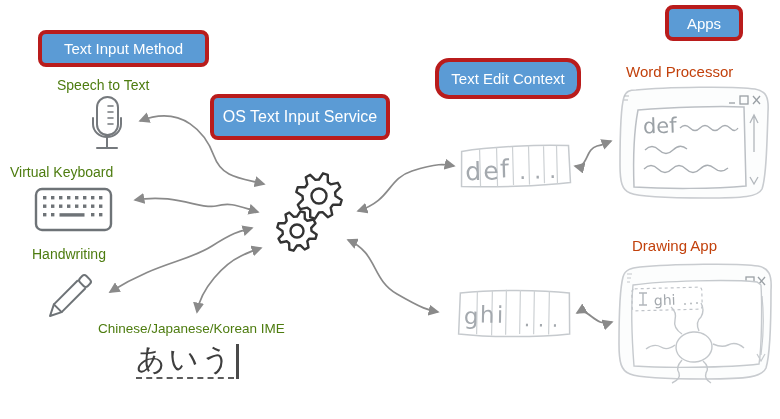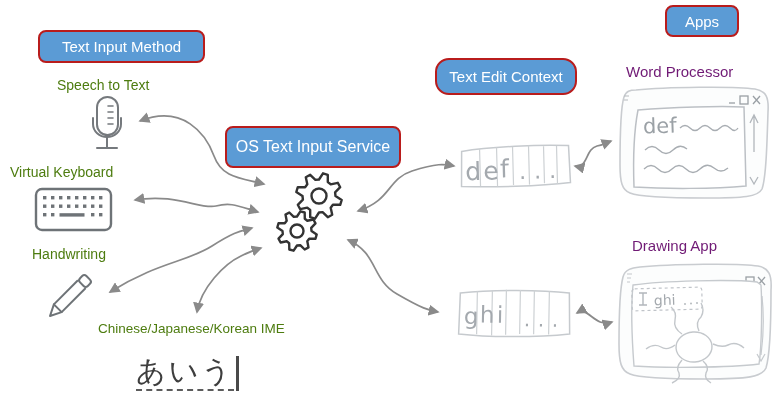--- a/index.html
+++ b/index.html
@@ -1,24 +1,24 @@
 <!DOCTYPE html>
 <html><head>
 <meta charset="utf-8">
 <style>
   html,body{margin:0;padding:0;background:#fff;}
   #canvas{position:relative;width:780px;height:419px;background:#ffffff;overflow:hidden;
           font-family:"Liberation Sans",sans-serif;}
   #sketch{position:absolute;left:0;top:0;z-index:0;}
   .badge{position:absolute;z-index:2;display:flex;align-items:center;justify-content:center;
-         background:#5B9BD5;color:#fff;border-radius:8px;border:2px solid #b91c1c;
+         background:#5B9BD5;color:#fff;border-radius:8px;border:4px solid #b91c1c;
          font-size:15px;}
   .lbl{position:absolute;z-index:2;color:#4d7c0f;font-size:14px;white-space:nowrap;}
-  .apps-lbl{font-size:15px;color:#701a75;}
-  #ime-comp{position:absolute;left:136px;top:356px;z-index:2;display:flex;align-items:flex-end;}
+  .apps-lbl{font-size:15px;color:#c2410c;}
+  #ime-comp{position:absolute;left:136px;top:344px;z-index:2;display:flex;align-items:flex-end;}
   #ime-text{font-size:29px;color:#3e3e3e;letter-spacing:3px;line-height:1.1;
             border-bottom:2px dashed #5c5c5c;padding-bottom:1px;}
   #ime-caret{display:inline-block;width:2.5px;height:35px;background:#4a4a4a;margin-left:2px;}
   svg text.hand{font-family:"DejaVu Sans",sans-serif;fill:#a4a9ae;}
   svg text.hand2{font-family:"DejaVu Sans",sans-serif;fill:#9ba1a6;}
 </style>
 </head>
 <body>
 
 <div id="canvas">
@@ -156,21 +156,21 @@
         <path d="M699,331 q-4,-9 2,-14 q4,-7 0,-14"></path>
         <path d="M682,334 q-9,-6 -7,-14 q2,-8 -4,-13"></path>
         <path d="M682,360 q-7,8 -3,13 q2,6 -7,10"></path>
         <path d="M703,361 q7,6 3,12 q-2,6 5,10"></path>
       </g>
       <path d="M762,296 C764,315 763,340 761,355 M757,354 L761,361 L765,354" stroke="#c6cace" stroke-width="1.2" fill="none"></path>
     </g>
   </svg>
 
   <div class="badge" style="left:22px;top:30px;width:163px;height:29px;margin-left:16px;">Text Input Method</div>
-  <div class="badge" style="left:225px;top:94px;width:172px;height:38px;font-size:16px;margin-top:32px;">OS Text Input Service</div>
+  <div class="badge" style="left:210px;top:94px;width:172px;height:38px;font-size:16px;">OS Text Input Service</div>
   <div class="badge" style="left:435px;top:58px;width:138px;height:33px;border-radius:14px;">Text Edit Context</div>
   <div class="badge" style="left:665px;top:5px;width:70px;height:28px;">Apps</div>
 
   <div class="lbl" style="left:57px;top:77px;">Speech to Text</div>
   <div class="lbl" style="left:10px;top:164px;">Virtual Keyboard</div>
   <div class="lbl" style="left:8px;top:246px;margin-left:24px;">Handwriting</div>
   <div class="lbl" style="left:98px;top:321px;font-size:13.5px;">Chinese/Japanese/Korean IME</div>
   <div class="lbl apps-lbl" style="left:626px;top:63px;">Word Processor</div>
   <div class="lbl apps-lbl" style="left:632px;top:237px;">Drawing App</div>
 

